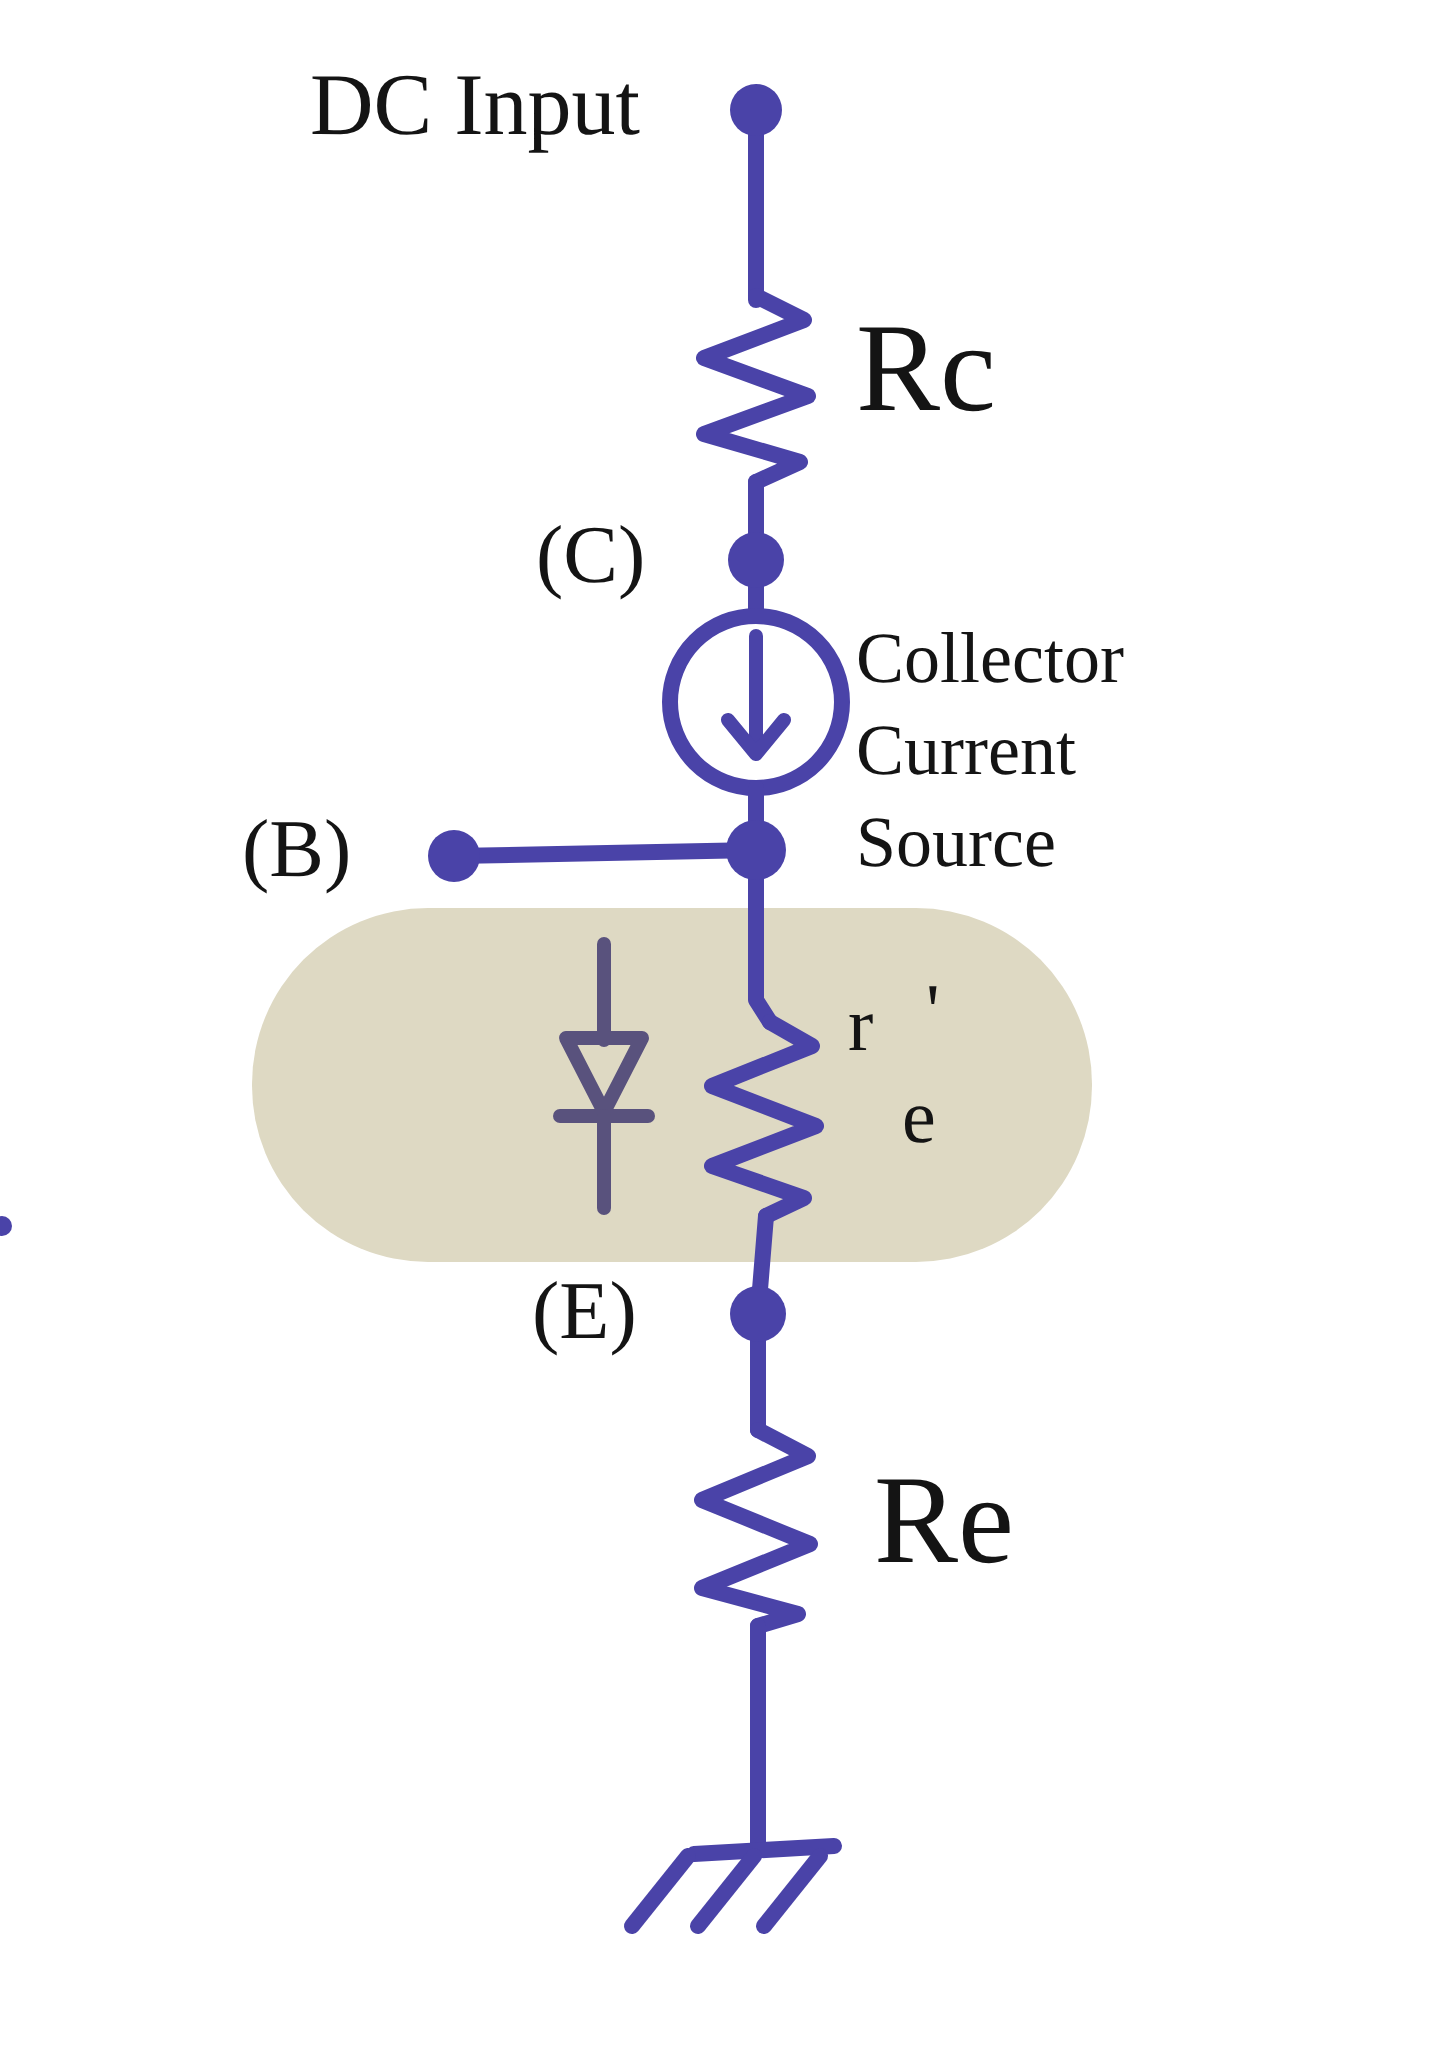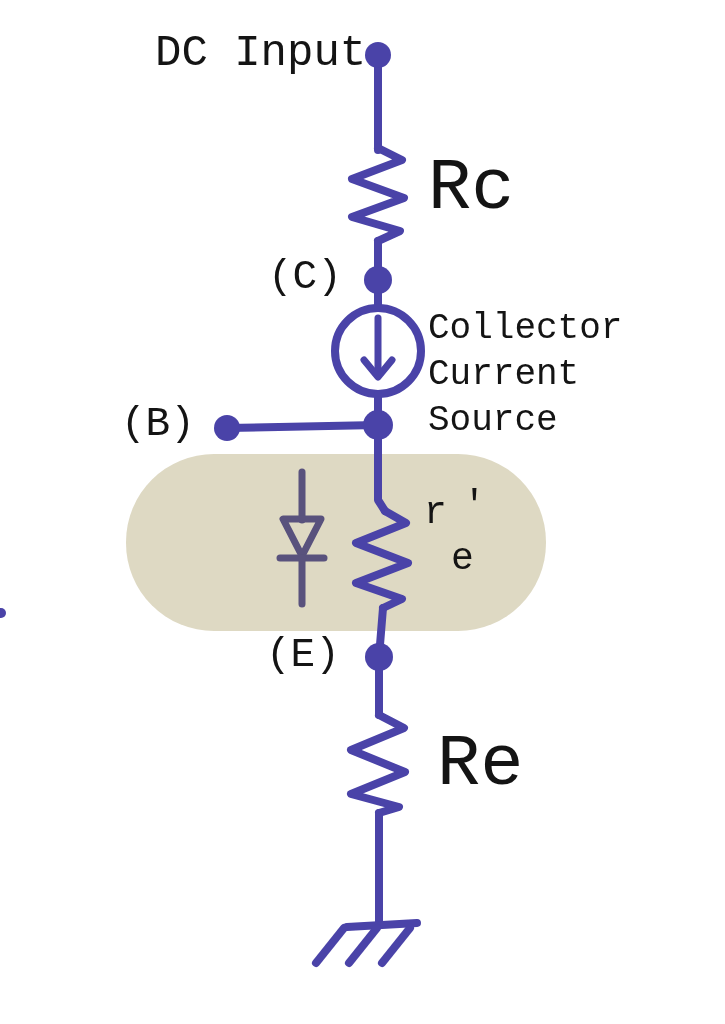--- a/index.html
+++ b/index.html
@@ -6,21 +6,21 @@
     margin: 0;
     padding: 0;
     background: #ffffff;
   }
   .canvas {
     position: relative;
     width: 725px;
     height: 1024px;
     background: var(--bg, #ffffff);
     overflow: hidden;
-    font-family: Liberation Mono, monospace;
+    font-family: Liberation Serif, serif;
     color: var(--ink, #141414);
   }
   .schematic {
     position: absolute;
     left: 0;
     top: 0;
   }
   .wire {
     stroke: var(--wire, #4a43a8);
     stroke-width: 8;
@@ -55,21 +55,21 @@
     fill: var(--region, #ded9c3);
     stroke: none;
   }
   .label {
     position: absolute;
     line-height: 1;
     white-space: pre;
     color: var(--ink, #141414);
   }
   .label-md { font-size: 41px; }
-  .label-lg { font-size: 72px; }
+  .label-lg { font-size: 63px; }
   .label-dc { font-size: 44px; }
   .label-ccs {
     font-size: 36px;
     line-height: 46px;
     white-space: pre-line;
   }
   .label-rprime { font-size: 38px; }
   .pos-dc-input { left: 155px; top: 31px; }
   .pos-rc { left: 428px; top: 153px; }
   .pos-node-c { left: 268px; top: 257px; }

